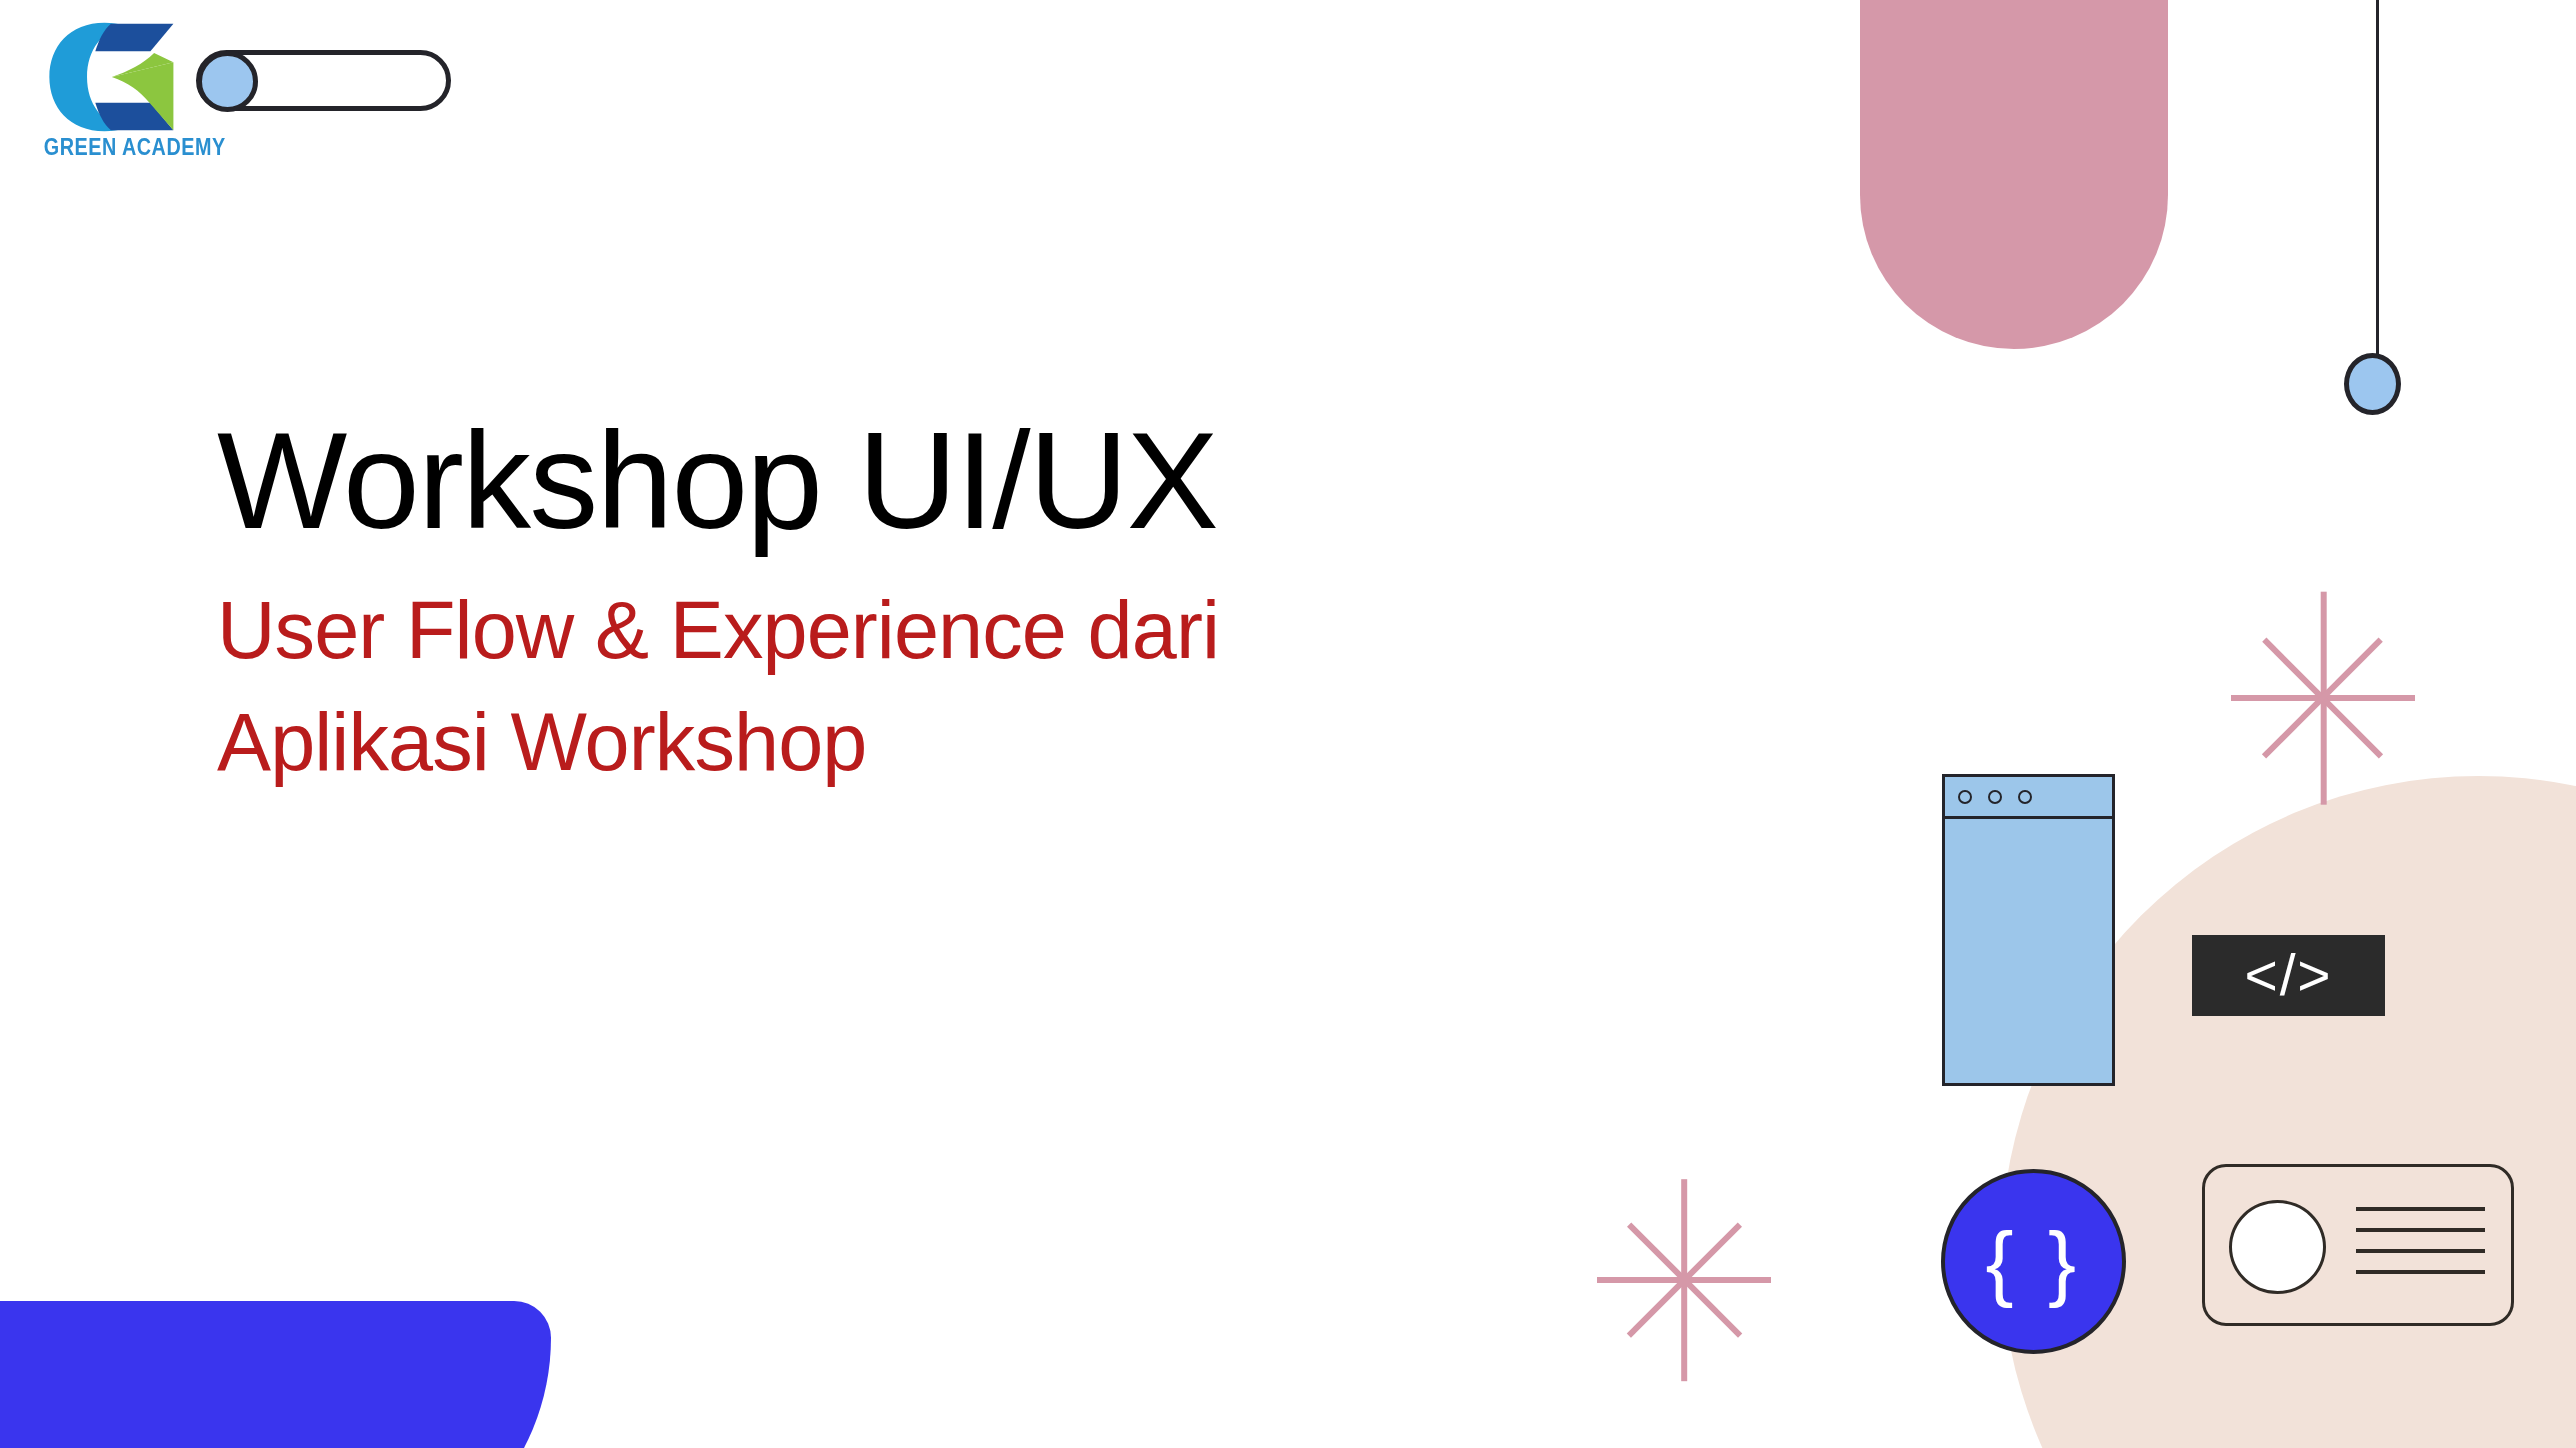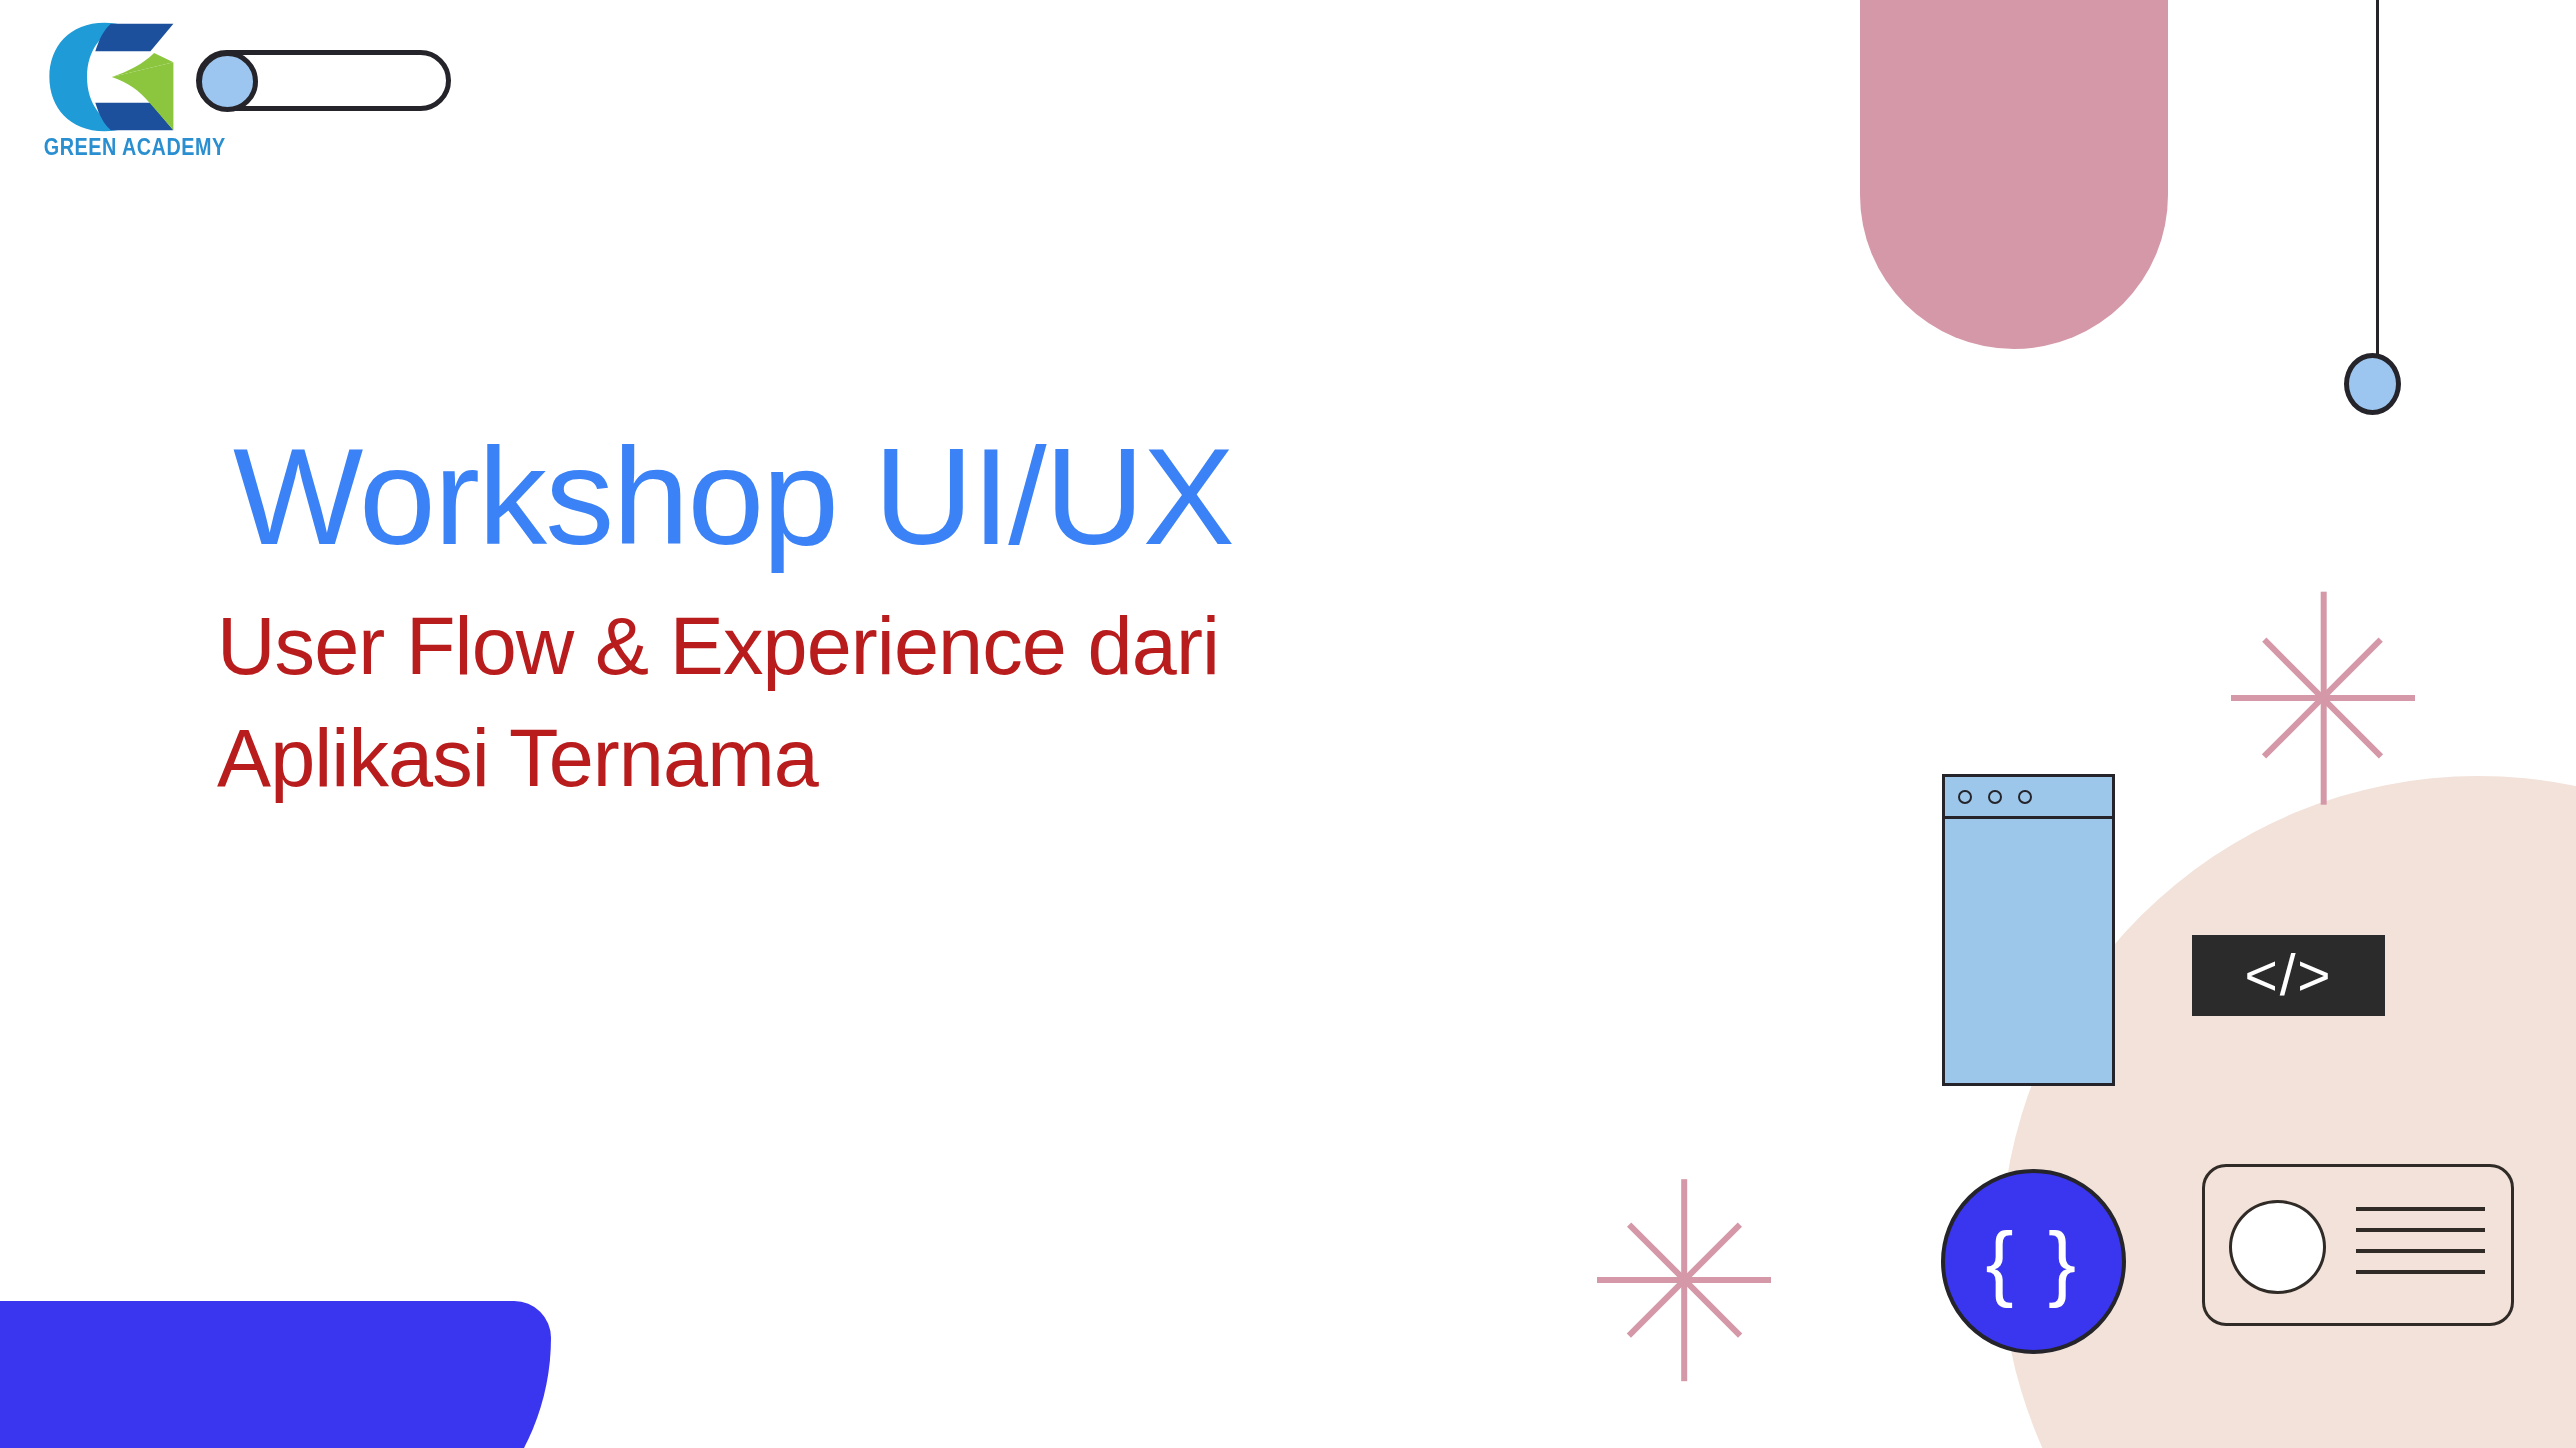--- a/index.html
+++ b/index.html
@@ -127,22 +127,22 @@
     left: 217px;
     top: 411px;
     width: 1487px;
   }
   .title {
     font-family: "Liberation Sans", sans-serif;
     font-weight: 400;
     font-size: 138px;
     line-height: 1.0;
     letter-spacing: -1.8px;
-    color: #3b82f6;
-    margin: 16px;
+    color: #000000;
+    margin: 0;
     white-space: nowrap;
   }
   .subtitle {
     font-family: "Liberation Sans", sans-serif;
     font-weight: 400;
     font-size: 81px;
     line-height: 1.38;
     letter-spacing: -0.9px;
     color: #b91c1c;
     margin: 26px 0 0 0;
@@ -311,21 +311,21 @@
   </div>
 
   <div class="toggle">
     <div class="toggle-knob"></div>
   </div>
 
   <div class="headline">
     <h1 class="title">Workshop UI/UX</h1>
     <div class="subtitle">
       <span class="line">User Flow &amp; Experience dari</span>
-      <span class="line">Aplikasi Ternama</span>
+      <span class="line">Aplikasi Workshop</span>
     </div>
   </div>
 
   <div class="window-mock">
     <div class="window-bar">
       <span class="window-dot d1"></span>
       <span class="window-dot d2"></span>
       <span class="window-dot d3"></span>
     </div>
   </div>

